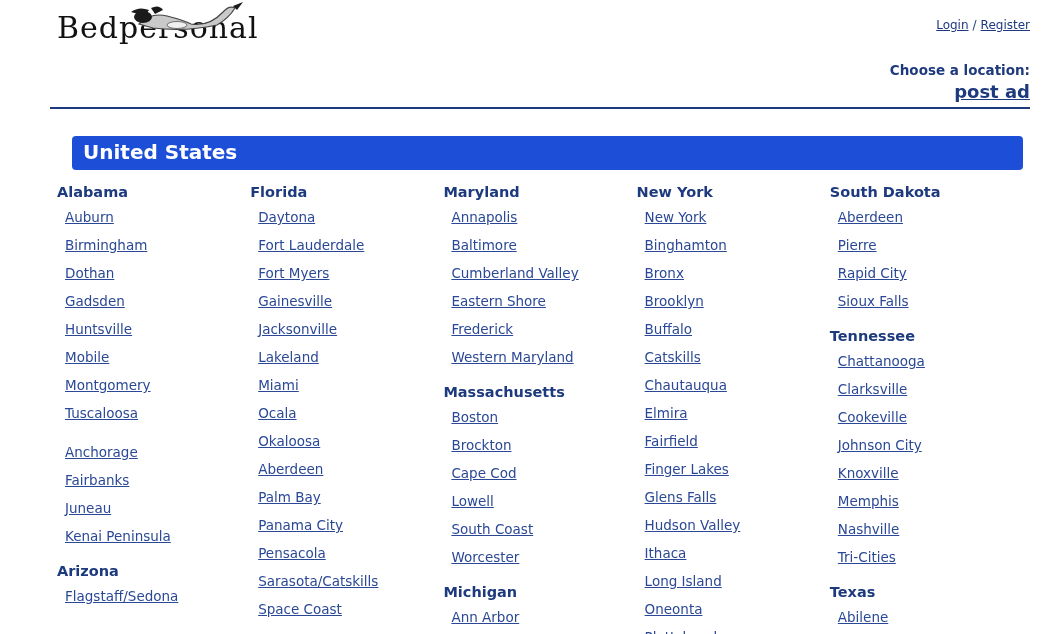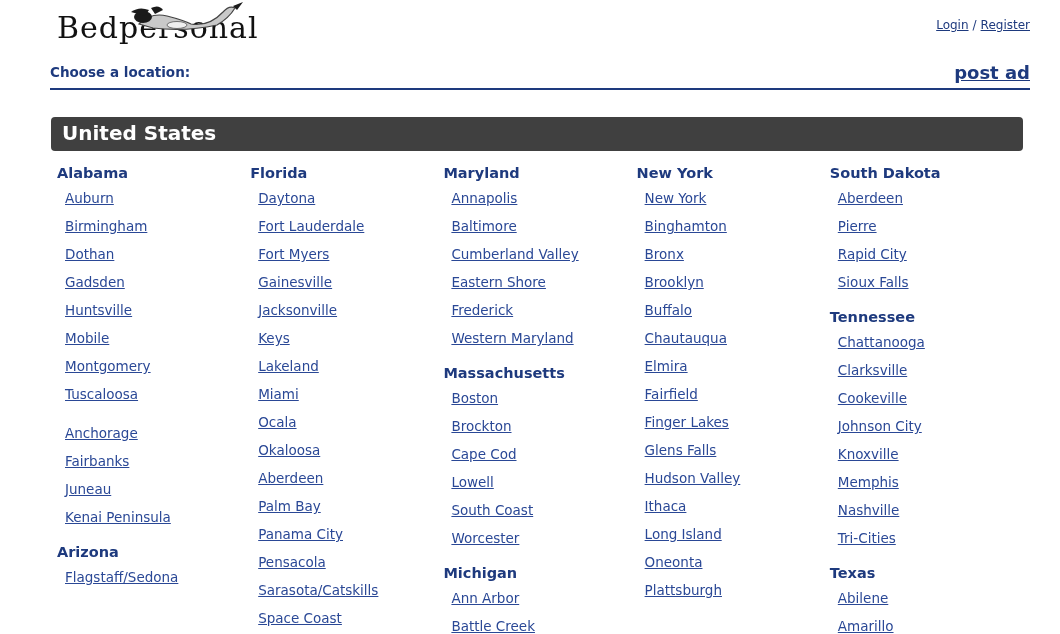--- a/index.html
+++ b/index.html
@@ -17,29 +17,29 @@
   .logo-text {
     font-family: "DejaVu Serif", "Liberation Serif", serif;
     font-size: 30px; letter-spacing: 1px; color: #111111;
   }
   .logo-figure { position: absolute; left: 68px; top: -12px; pointer-events: none; }
   .auth-links { position: absolute; right: 0; top: 18px; font-size: 12px; color: #1e3a7e; }
   .auth-links a { color: #1e3a7e; text-decoration: underline; }
   .auth-sep { margin: 0 4px; text-decoration: none; }
 
   
-  .toolbar { display: flex; justify-content: space-between; align-items: flex-end; padding-bottom: 5px; }
+  .toolbar { display: flex; justify-content: space-between; align-items: flex-end; padding-bottom: 5px; flex-direction: column; }
   .choose-label { font-size: 13.5px; font-weight: bold; color: #1e3a7e; padding-bottom: 3px; }
   .post-ad { font-size: 18px; font-weight: bold; color: #1e3a7e; text-decoration: underline; text-align: center; }
   .rule { border: none; border-top: 2px solid #1e3a7e; height: 0; }
 
   
   .banner {
-    margin: 27px 7px 0 1px;
-    background: #404040;
+    margin: 27px 7px 0 22px;
+    background: #1d4ed8;
     color: #ffffff;
     font-size: 20px; font-weight: bold;
     padding: 4px 11px 6px 11px;
     border-radius: 4px;
   }
 
   
   .states-grid {
     display: grid;
     grid-template-columns: repeat(5, 1fr);
@@ -149,23 +149,20 @@
           <div class="city-row">
             <a href="#" class="city-link">Fort Myers</a>
           </div>
           <div class="city-row">
             <a href="#" class="city-link">Gainesville</a>
           </div>
           <div class="city-row">
             <a href="#" class="city-link">Jacksonville</a>
           </div>
           <div class="city-row">
-            <a href="#" class="city-link">Keys</a>
-          </div>
-          <div class="city-row">
             <a href="#" class="city-link">Lakeland</a>
           </div>
           <div class="city-row">
             <a href="#" class="city-link">Miami</a>
           </div>
           <div class="city-row">
             <a href="#" class="city-link">Ocala</a>
           </div>
           <div class="city-row">
             <a href="#" class="city-link">Okaloosa</a>
@@ -255,20 +252,23 @@
           <div class="city-row">
             <a href="#" class="city-link">Bronx</a>
           </div>
           <div class="city-row">
             <a href="#" class="city-link">Brooklyn</a>
           </div>
           <div class="city-row">
             <a href="#" class="city-link">Buffalo</a>
           </div>
           <div class="city-row">
+            <a href="#" class="city-link">Catskills</a>
+          </div>
+          <div class="city-row">
             <a href="#" class="city-link">Chautauqua</a>
           </div>
           <div class="city-row">
             <a href="#" class="city-link">Elmira</a>
           </div>
           <div class="city-row">
             <a href="#" class="city-link">Fairfield</a>
           </div>
           <div class="city-row">
             <a href="#" class="city-link">Finger Lakes</a>

